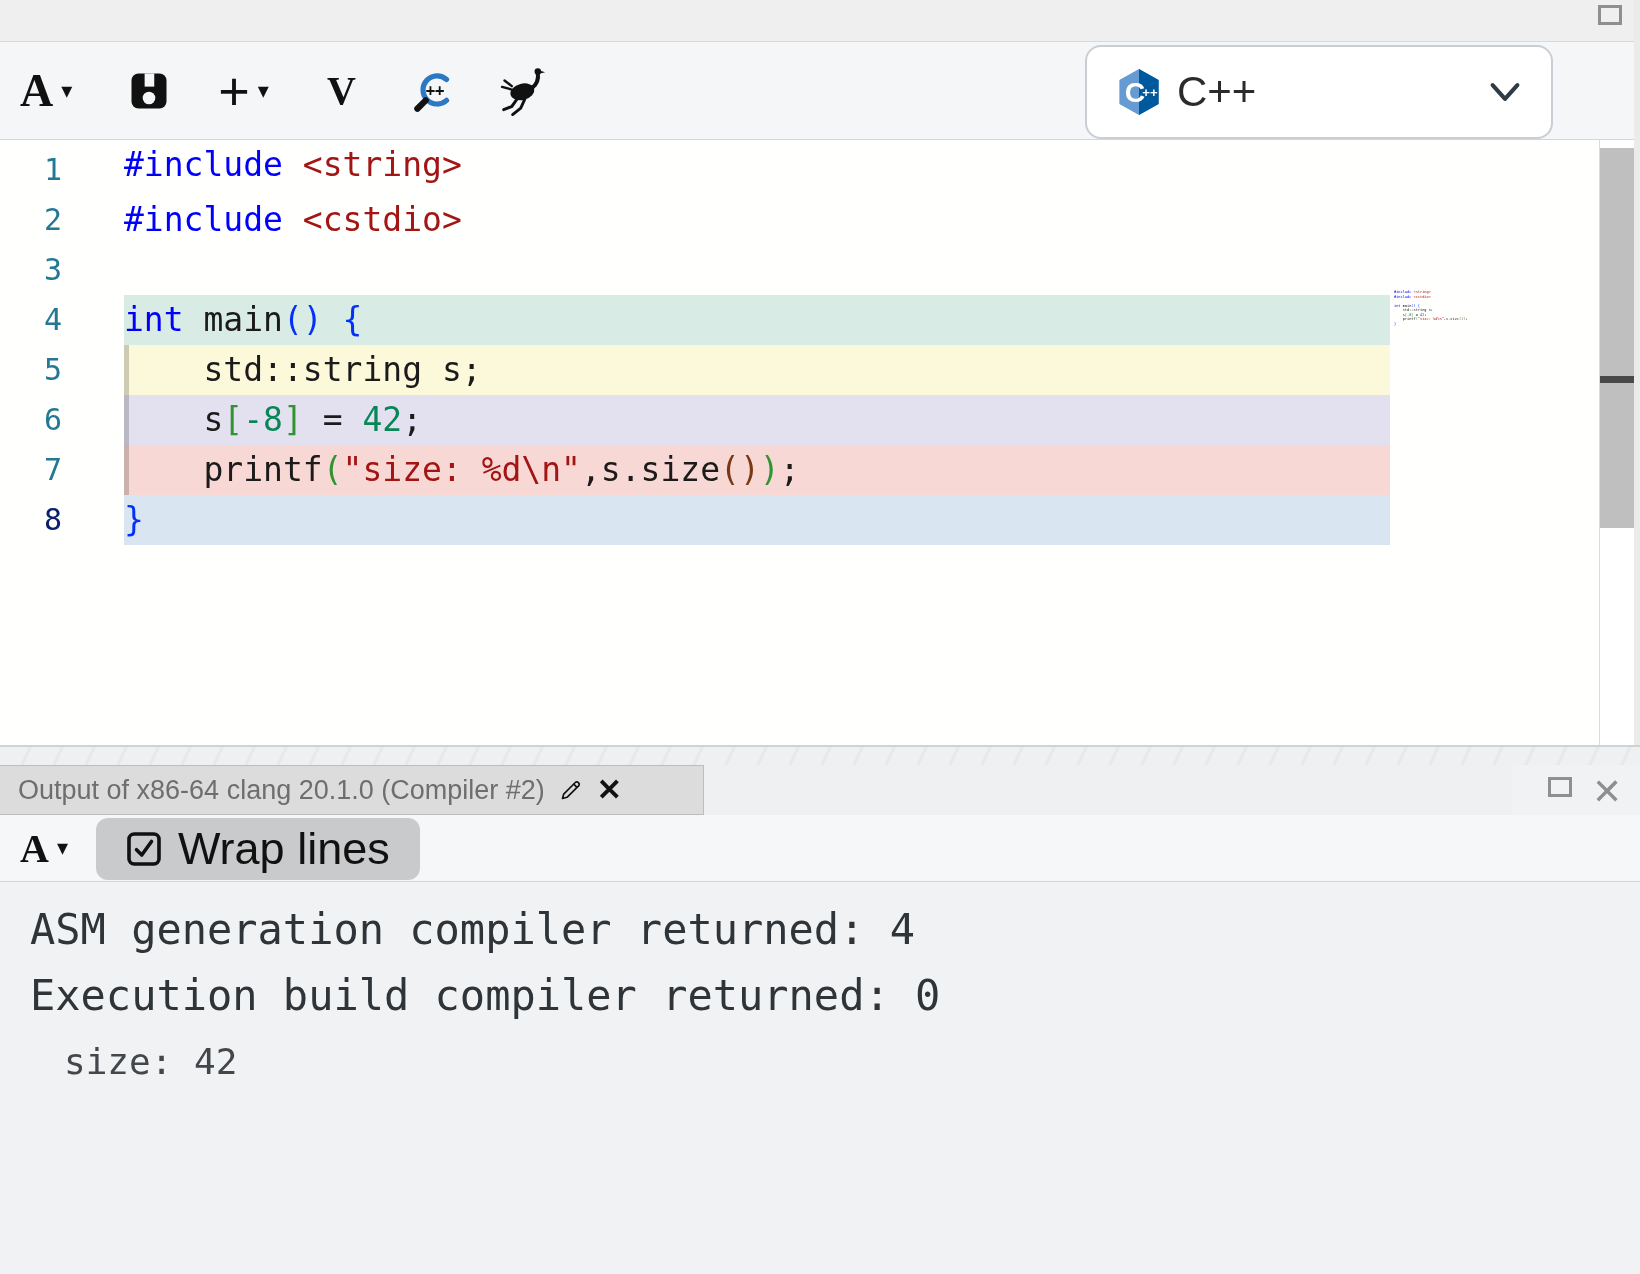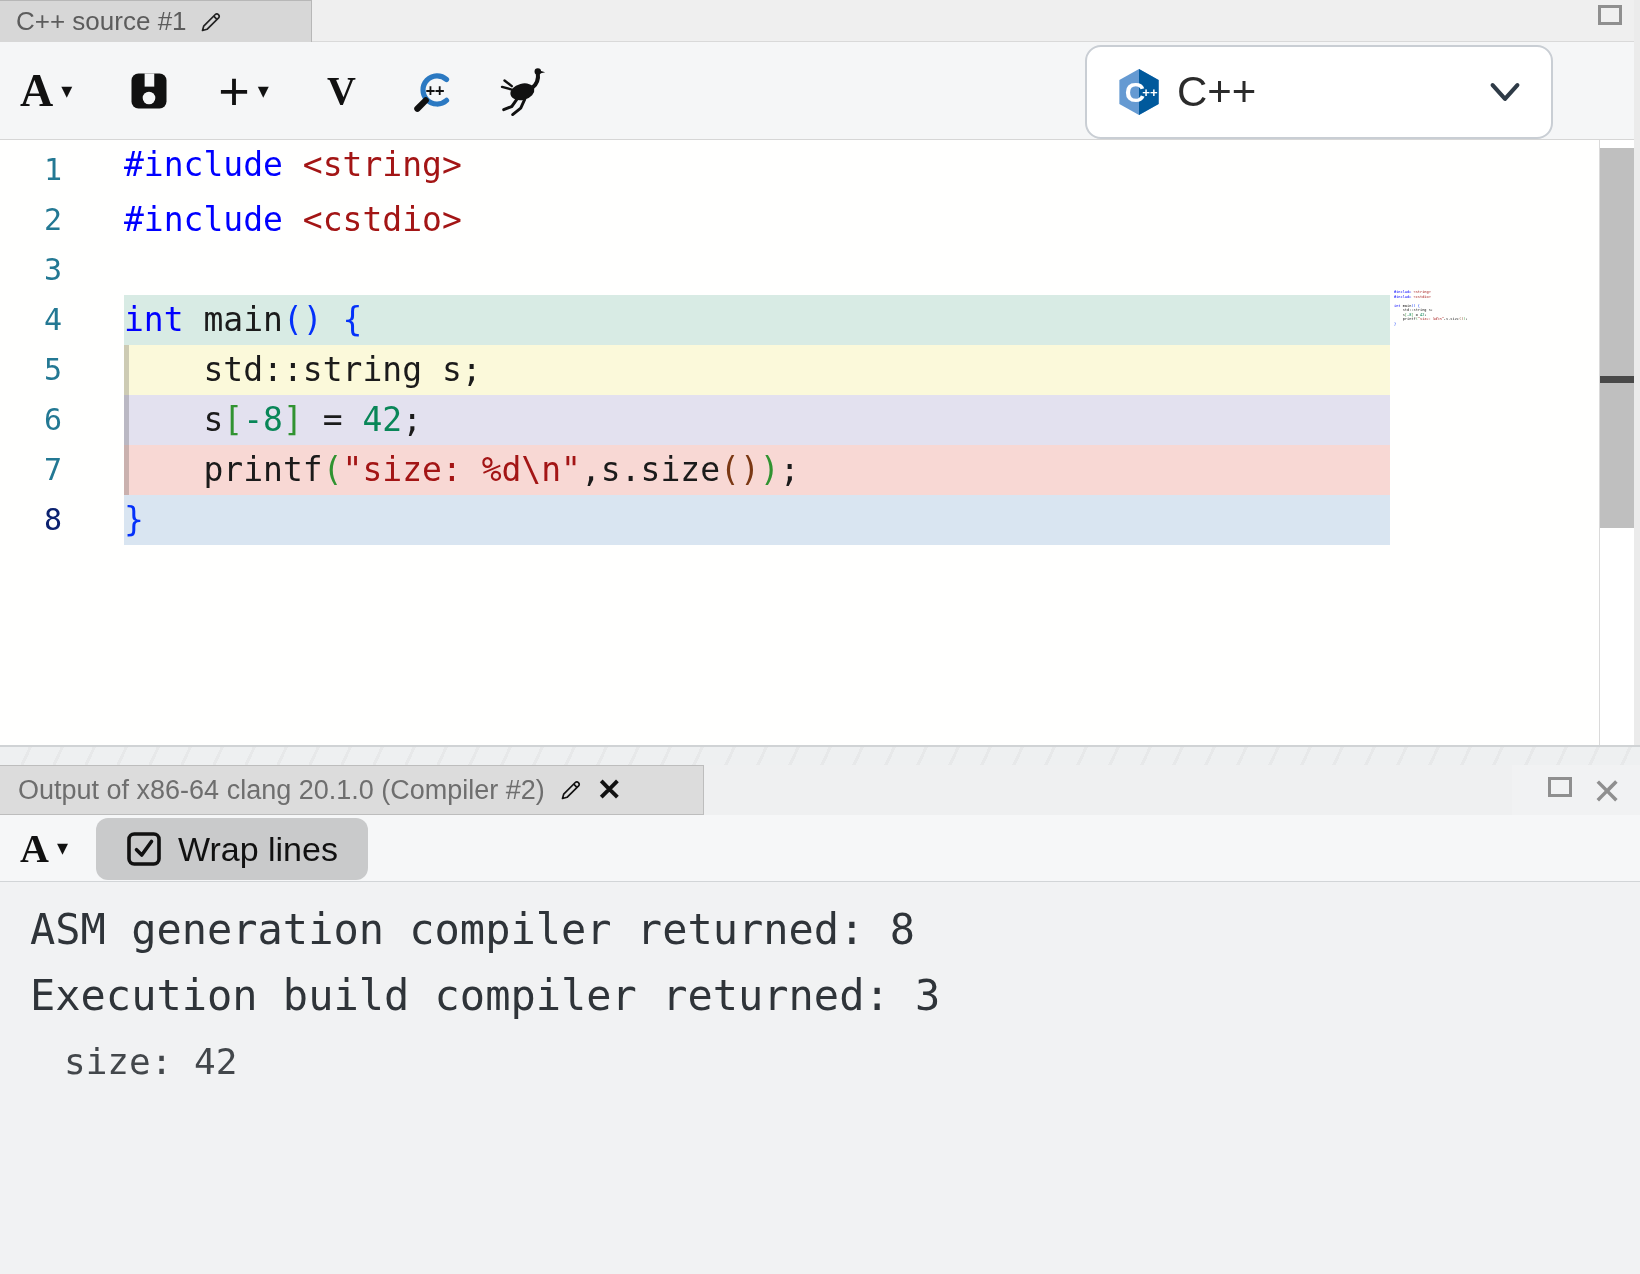--- a/index.html
+++ b/index.html
@@ -83,21 +83,21 @@
   #b-close { position:absolute; left:1592px; top:6px; font-size:36px; font-weight:400; color:#8f8f8f; }
 
   #b-toolbar { position:absolute; left:0; top:50px; width:1640px; height:67px;
                background:#f6f7f8; border-bottom:1px solid #d2d5d7;
                display:flex; align-items:center; }
   #b-font-btn { margin-left:20px; }
   #b-font-btn .font-a { font-size:40px; }
   #wrap-btn { margin-left:28px; height:62px; align-self:flex-start; margin-top:3px;
               background:#c9cacb; border-radius:12px; padding:0 30px;
               display:flex; align-items:center; gap:16px; }
-  #wrap-btn .btn-label { font-size:34px; color:#111; }
+  #wrap-btn .btn-label { font-size:45px; color:#111; }
   #selectall-btn { margin-left:24px; height:56px; padding:0 22px;
                    border:2px dashed #d9dbdd; border-radius:4px;
                    display:flex; align-items:center; gap:16px; }
   #selectall-btn .btn-label { font-size:34px; color:#111; }
   .bars-icon { display:flex; flex-direction:column; gap:4px; }
   .bars-icon i { display:block; width:30px; height:4.5px; background:#111; }
 
   #b-output { position:absolute; left:0; top:117px; width:1640px; height:392px;
               background:#f1f2f3; padding:14px 0 0 30px;
               font-family:"DejaVu Sans Mono", monospace; }
@@ -106,27 +106,20 @@
   .out-line.small { font-size:36px; color:#43474b; padding-left:34px; }
 
   svg { display:block; }
 </style>
 </head>
 <body>
 
 <div id="top-pane">
 
   <div id="top-tabstrip">
-    <div id="top-tab">
-      <span class="tab-label">C++ source #1</span>
-      <svg class="pencil-svg" viewBox="0 0 24 24">
-        <path d="M3.5 20.5 l1.2-4.4 L16.3 4.5 a2.1 2.1 0 0 1 3 0 l0.3 0.3 a2.1 2.1 0 0 1 0 3 L8 19.3 Z" fill="none" stroke="#222" stroke-width="1.7" stroke-linejoin="round"></path>
-        <path d="M14.8 6.2 l3.1 3.1" fill="none" stroke="#222" stroke-width="1.7"></path>
-      </svg>
-    </div>
     <div class="max-box" id="top-max"></div>
   </div>
 
   <div id="top-toolbar">
     <div class="tb-btn" style="margin-left:20px">
       <span class="font-a">A</span>
       <span class="caret">▾</span>
     </div>
 
     <div class="tb-btn" style="margin-left:56px">
@@ -253,17 +246,17 @@
       <svg width="36" height="36" viewBox="0 0 24 24">
         <rect x="2" y="2" width="20" height="20" rx="3.5" fill="none" stroke="#111" stroke-width="2.4"></rect>
         <polyline points="7,12.5 10.5,16 17,7" fill="none" stroke="#111" stroke-width="2.4" stroke-linecap="round" stroke-linejoin="round"></polyline>
       </svg>
       <span class="btn-label">Wrap lines</span>
     </div>
 
   </div>
 
   <div id="b-output">
-      <div class="out-line">ASM generation compiler returned: 8</div>
-      <div class="out-line">Execution build compiler returned: 3</div>
+      <div class="out-line">ASM generation compiler returned: 4</div>
+      <div class="out-line">Execution build compiler returned: 0</div>
       <div class="out-line small">size: 42</div>
     </div>
 </div>
 
 </body></html>

